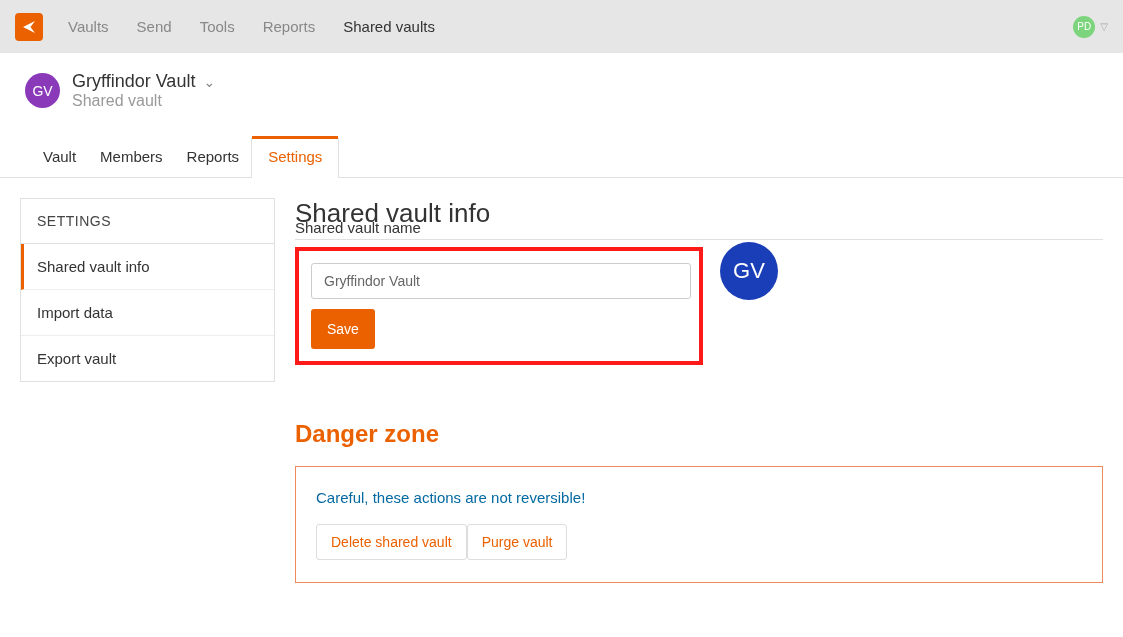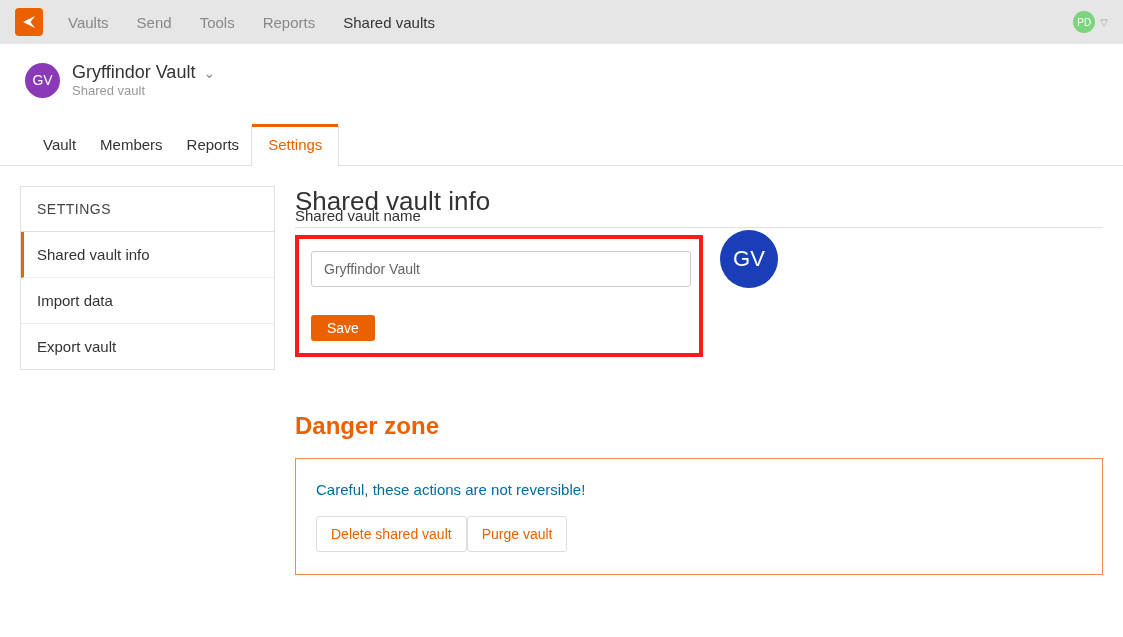--- a/index.html
+++ b/index.html
@@ -1,49 +1,49 @@
 <!DOCTYPE html>
 <html><head>
 <meta charset="utf-8">
 <style>
 * { box-sizing: border-box; margin: 0; padding: 0; }
 body { font-family: -apple-system, BlinkMacSystemFont, "Segoe UI", Helvetica, Arial, sans-serif; font-size: 14px; color: #333; background: #fff; width: 1123px; }
-.topbar { height: 44px; background: #e6e6e6; display: flex; align-items: center; padding: 16px 15px; }
+.topbar { height: 53px; background: #e6e6e6; display: flex; align-items: center; padding: 16px 15px; }
 .logo { width: 28px; height: 28px; background: #eb6100; border-radius: 4px; display: flex; align-items: center; justify-content: center; margin-right: 25px; cursor: pointer; }
 .logo svg { width: 18px; height: 18px; fill: #fff; }
 .topnav { display: flex; gap: 28px; flex: 1; }
 .topnav-item { color: #888; font-size: 15px; cursor: pointer; }
 .topnav-item.active { color: #333; font-weight: 500; }
 .user-badge { display: flex; align-items: center; gap: 5px; cursor: pointer; }
 .user-av { width: 22px; height: 22px; border-radius: 50%; background: #7cd47c; color: #fff; font-size: 10px; display: flex; align-items: center; justify-content: center; font-weight: 500; text-align: right; }
 .chev { color: #aaa; font-size: 10px; }
 .header { padding: 18px 25px 0 25px; }
 .vault-header { display: flex; align-items: center; gap: 12px; }
 .vault-av { width: 35px; height: 35px; border-radius: 50%; background: #8a3ab9; color: #fff; display: flex; align-items: center; justify-content: center; font-size: 14px; font-weight: 500; }
 .vault-title-row { display: flex; align-items: center; gap: 8px; }
 .vault-title { font-size: 18px; color: #333; }
-.vault-sub { font-size: 13px; color: #999; }
+.vault-sub { font-size: 16px; color: #999; }
 .tabs { display: flex; margin-top: 28px; padding: 0 31px; border-bottom: 1px solid #e0e0e0; }
 .tab { padding: 10px 12px 12px 12px; cursor: pointer; color: #333; font-size: 15px; position: relative; }
 .tab.active { color: #eb6100; }
 .tab.active::before { content: ""; position: absolute; top: -2px; left: 0; right: 0; height: 3px; background: #eb6100; }
 .tab.active { border-left: 1px solid #e0e0e0; border-right: 1px solid #e0e0e0; border-top: none; margin-bottom: -1px; background: #fff; padding-left: 16px; padding-right: 16px; }
 .content { display: flex; padding: 20px; gap: 20px; align-items: flex-start; }
 .sidebar { width: 255px; border: 1px solid #e0e0e0; }
 .side-head { padding: 14px 16px; color: #444; font-size: 14px; letter-spacing: 0.5px; font-weight: 500; border-bottom: 1px solid #e0e0e0; }
 .side-item { padding: 14px 16px; font-size: 15px; color: #333; cursor: pointer; border-bottom: 1px solid #eee; }
 .side-item:last-child { border-bottom: none; }
 .side-item.active { border-left: 3px solid #eb6100; padding-left: 13px; font-weight: 400; }
 .main { flex: 1; }
 .section-title { font-size: 26px; font-weight: 400; color: #333; padding-bottom: 10px; border-bottom: 1px solid #e0e0e0; }
 .form-area { margin-top: 12px; position: relative; }
 .highlight-box { border: 4px solid #ff1a1a; padding: 12px; width: 408px; }
 .form-label { font-size: 15px; color: #333; margin-bottom: 6px; position: relative; top: -33px; margin-bottom: -22px; }
 .text-input { width: 380px; padding: 9px 12px; border: 1px solid #ccc; border-radius: 3px; font-size: 14px; color: #666; background: #fff; }
-.save-btn { margin-top: 28px; background: #eb6100; color: #fff; border: none; padding: 5px 16px; border-radius: 3px; font-size: 14px; cursor: pointer; }
+.save-btn { margin-top: 10px; background: #eb6100; color: #fff; border: none; padding: 12px 16px; border-radius: 3px; font-size: 14px; cursor: pointer; }
 .big-av { position: absolute; width: 58px; height: 58px; border-radius: 50%; background: #1a3db8; color: #fff; display: flex; align-items: center; justify-content: center; font-size: 22px; font-weight: 400; left: 425px; top: -10px; }
 .danger-title { font-size: 24px; color: #eb6100; margin-top: 55px; margin-bottom: 18px; font-weight: 700; }
 .danger-box { border: 1px solid #f08a5d; padding: 22px 20px; }
 .danger-text { color: #0369a1; font-size: 15px; margin-bottom: 18px; }
 .danger-btns { display: flex; gap: 0; }
 .danger-btn { background: #fff; border: 1px solid #ddd; color: #eb6100; padding: 9px 14px; border-radius: 3px; font-size: 14px; cursor: pointer; }
 </style>
 </head>
 <body>
 

